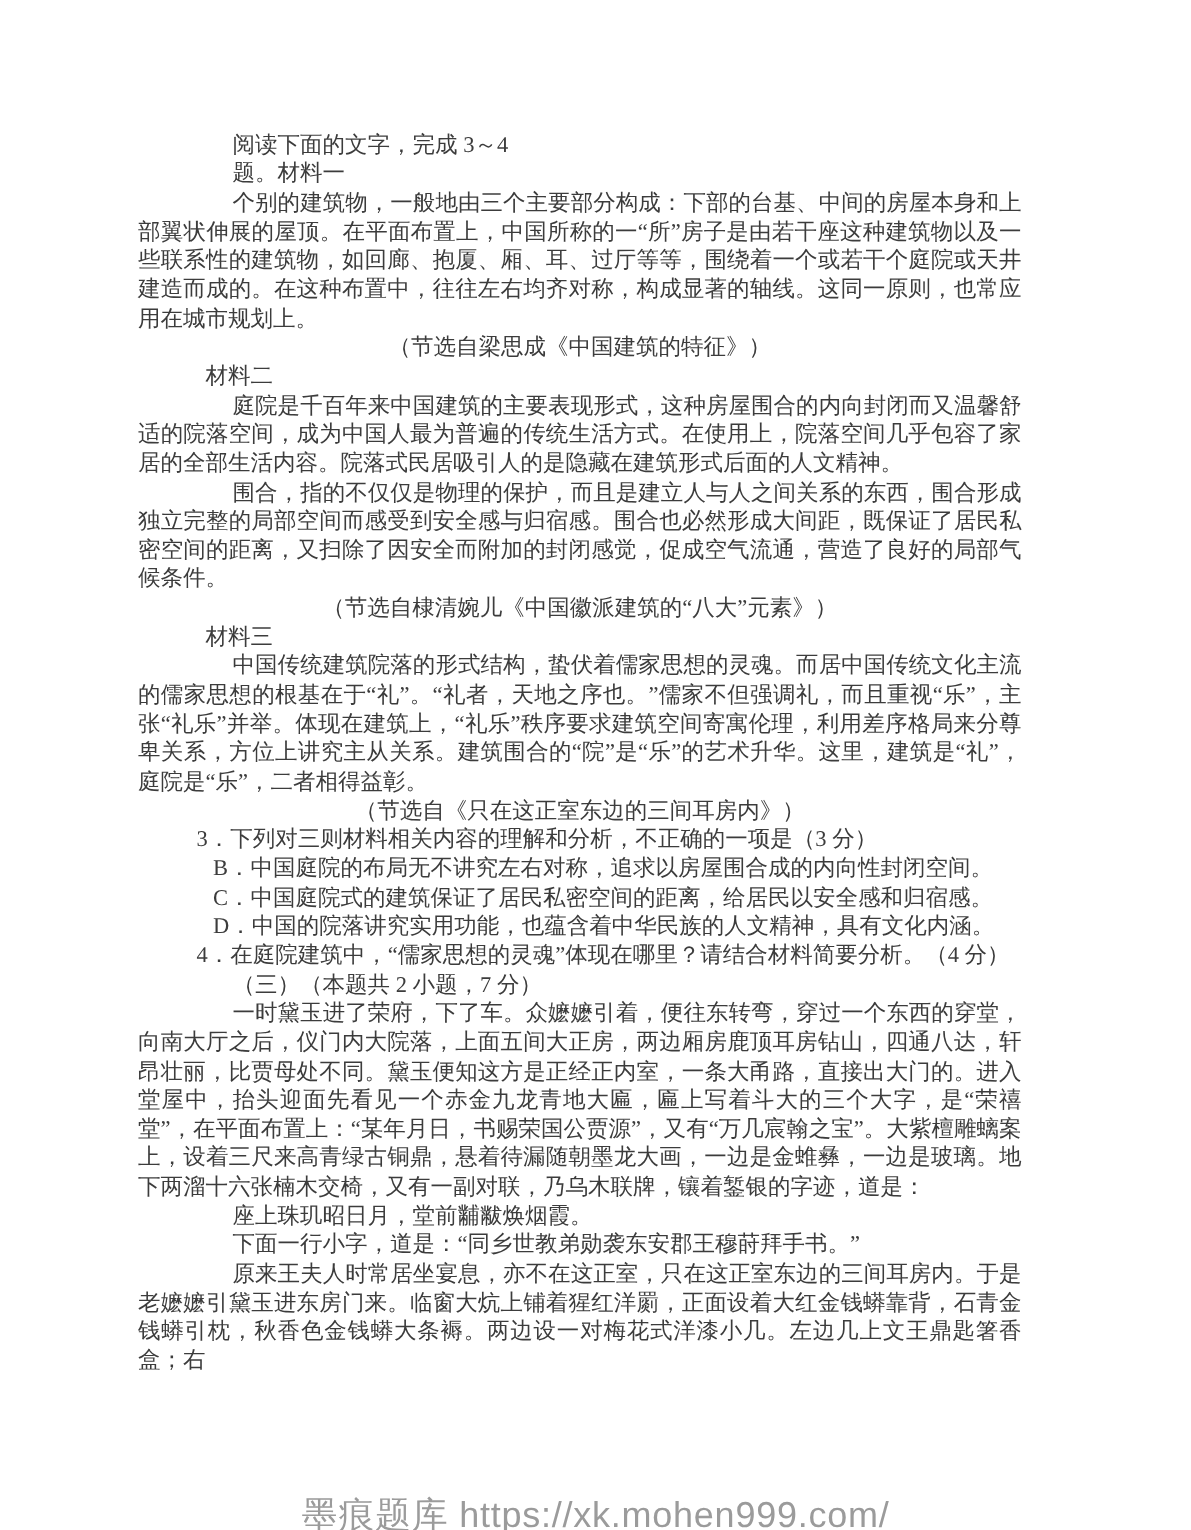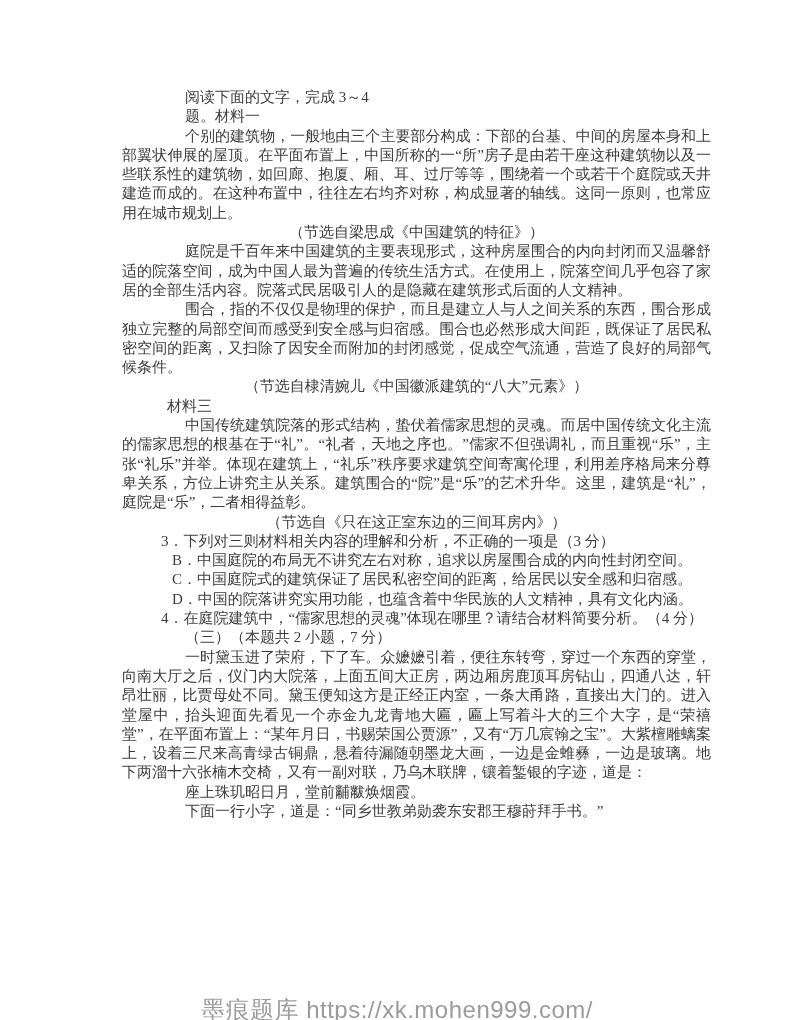--- a/index.html
+++ b/index.html
@@ -13,21 +13,20 @@
   }
   .doc {
     position: absolute;
     left: 92px;
     top: 88px;
     width: 589px;
     font-size: 15px;
     line-height: 19.3px;
     color: #3c3c3c;
     text-align: justify;
-    margin-left: 30px;
   }
   .blk { margin: 0; padding: 0; }
   .para        { text-indent: 63px; }
   .heading     { text-indent: 45px; }
   .question    { text-indent: 39px; }
   .option      { text-indent: 50px; }
   .attribution { text-align: center; text-indent: 0; }
   .footer {
     position: absolute;
     left: 0;
@@ -43,32 +42,34 @@
 </head>
 <body>
 
 <div class="page" style="background: rgb(255, 255, 255);">
   <div class="doc" style="color: rgb(60, 60, 60);">
 
   <div class="blk para">阅读下面的文字，完成 3～4</div>
       <div class="blk para">题。材料一</div>
       <div class="blk para">个别的建筑物，一般地由三个主要部分构成：下部的台基、中间的房屋本身和上部翼状伸展的屋顶。在平面布置上，中国所称的一“所”房子是由若干座这种建筑物以及一些联系性的建筑物，如回廊、抱厦、厢、耳、过厅等等，围绕着一个或若干个庭院或天井建造而成的。在这种布置中，往往左右均齐对称，构成显著的轴线。这同一原则，也常应用在城市规划上。</div>
       <div class="blk attribution">（节选自梁思成《中国建筑的特征》）</div>
+      <div class="blk heading">材料二</div>
       <div class="blk para">庭院是千百年来中国建筑的主要表现形式，这种房屋围合的内向封闭而又温馨舒适的院落空间，成为中国人最为普遍的传统生活方式。在使用上，院落空间几乎包容了家居的全部生活内容。院落式民居吸引人的是隐藏在建筑形式后面的人文精神。</div>
       <div class="blk para">围合，指的不仅仅是物理的保护，而且是建立人与人之间关系的东西，围合形成独立完整的局部空间而感受到安全感与归宿感。围合也必然形成大间距，既保证了居民私密空间的距离，又扫除了因安全而附加的封闭感觉，促成空气流通，营造了良好的局部气候条件。</div>
       <div class="blk attribution">（节选自棣清婉儿《中国徽派建筑的“八大”元素》）</div>
       <div class="blk heading">材料三</div>
       <div class="blk para">中国传统建筑院落的形式结构，蛰伏着儒家思想的灵魂。而居中国传统文化主流的儒家思想的根基在于“礼”。“礼者，天地之序也。”儒家不但强调礼，而且重视“乐”，主张“礼乐”并举。体现在建筑上，“礼乐”秩序要求建筑空间寄寓伦理，利用差序格局来分尊卑关系，方位上讲究主从关系。建筑围合的“院”是“乐”的艺术升华。这里，建筑是“礼”，庭院是“乐”，二者相得益彰。</div>
       <div class="blk attribution">（节选自《只在这正室东边的三间耳房内》）</div>
       <div class="blk question">3．下列对三则材料相关内容的理解和分析，不正确的一项是（3 分）</div>
       <div class="blk option">B．中国庭院的布局无不讲究左右对称，追求以房屋围合成的内向性封闭空间。</div>
       <div class="blk option">C．中国庭院式的建筑保证了居民私密空间的距离，给居民以安全感和归宿感。</div>
       <div class="blk option">D．中国的院落讲究实用功能，也蕴含着中华民族的人文精神，具有文化内涵。</div>
       <div class="blk question">4．在庭院建筑中，“儒家思想的灵魂”体现在哪里？请结合材料简要分析。（4 分）</div>
       <div class="blk para">（三）（本题共 2 小题，7 分）</div>
       <div class="blk para">一时黛玉进了荣府，下了车。众嬷嬷引着，便往东转弯，穿过一个东西的穿堂，向南大厅之后，仪门内大院落，上面五间大正房，两边厢房鹿顶耳房钻山，四通八达，轩昂壮丽，比贾母处不同。黛玉便知这方是正经正内室，一条大甬路，直接出大门的。进入堂屋中，抬头迎面先看见一个赤金九龙青地大匾，匾上写着斗大的三个大字，是“荣禧堂”，在平面布置上：“某年月日，书赐荣国公贾源”，又有“万几宸翰之宝”。大紫檀雕螭案上，设着三尺来高青绿古铜鼎，悬着待漏随朝墨龙大画，一边是金蜼彝，一边是玻璃𥁽。地下两溜十六张楠木交椅，又有一副对联，乃乌木联牌，镶着錾银的字迹，道是：</div>
       <div class="blk para">座上珠玑昭日月，堂前黼黻焕烟霞。</div>
       <div class="blk para">下面一行小字，道是：“同乡世教弟勋袭东安郡王穆莳拜手书。”</div>
+      <div class="blk para">原来王夫人时常居坐宴息，亦不在这正室，只在这正室东边的三间耳房内。于是老嬷嬷引黛玉进东房门来。临窗大炕上铺着猩红洋罽，正面设着大红金钱蟒靠背，石青金钱蟒引枕，秋香色金钱蟒大条褥。两边设一对梅花式洋漆小几。左边几上文王鼎匙箸香盒；右</div>
     </div>
   <div class="footer" style="color: rgb(155, 155, 155);">
     <span>墨痕题库 https://xk.mohen999.com/</span>
   </div>
 </div>
 
 </body></html>

